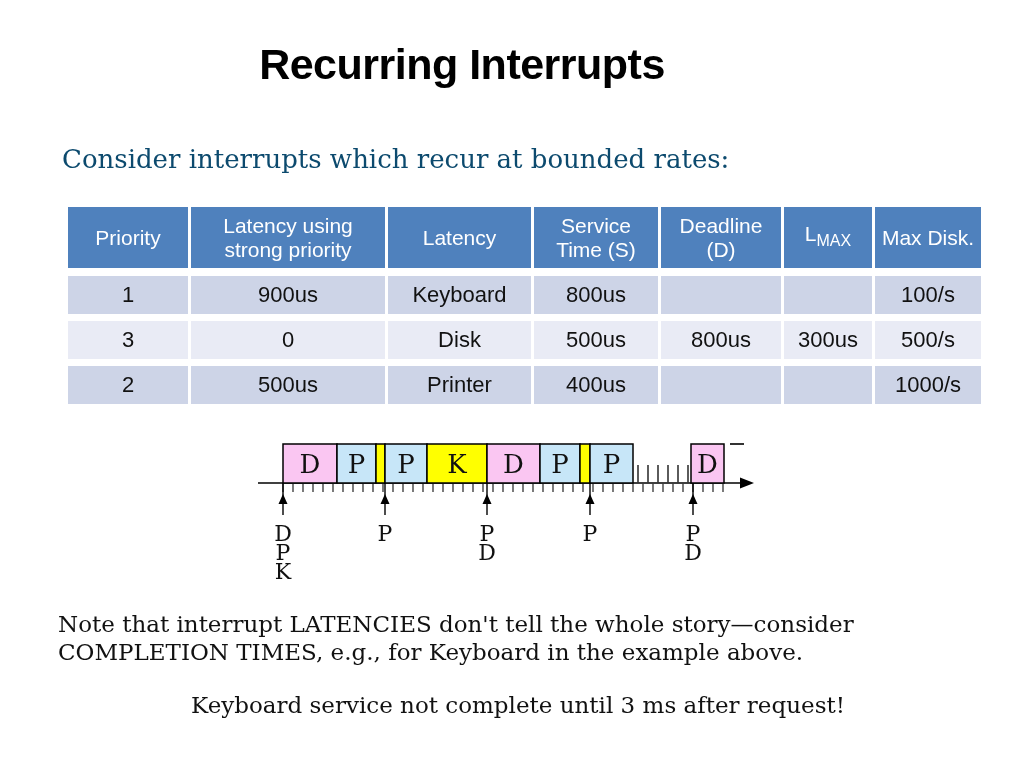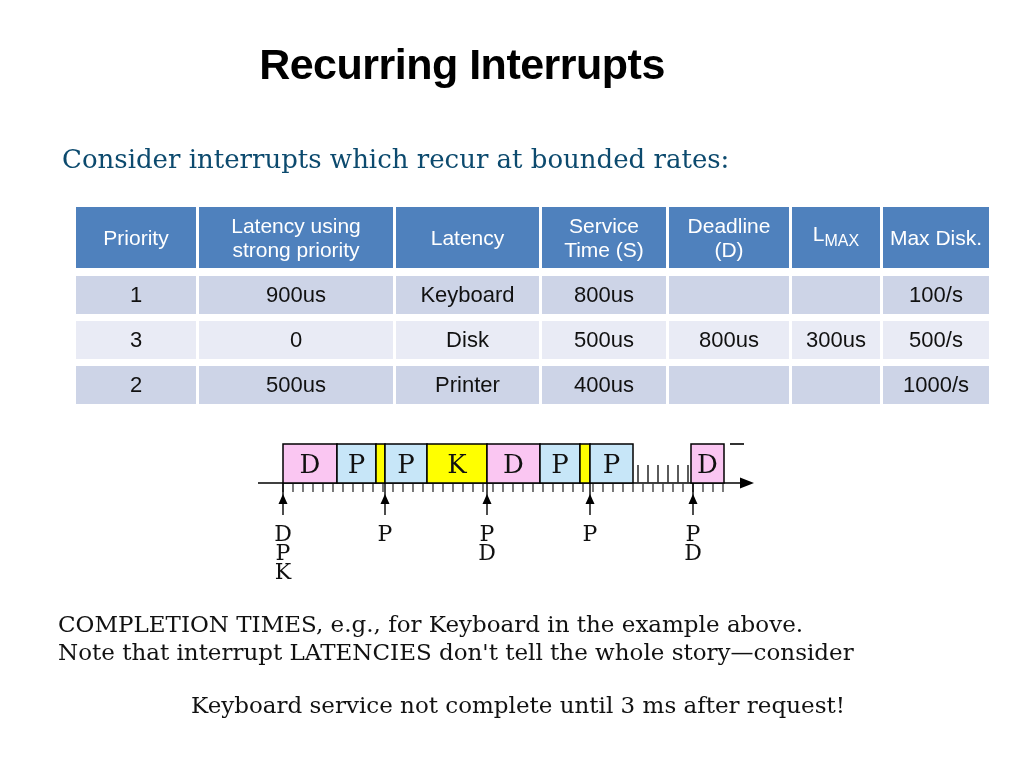--- a/index.html
+++ b/index.html
@@ -10,21 +10,21 @@
   .slide-title {
     position:absolute; top:40px; left:0; width:924px; text-align:center;
     font-size:43px; font-weight:bold; color:#000;
     font-family:"Liberation Sans", sans-serif; letter-spacing:-0.5px;
   }
   .intro-line {
     position:absolute; left:62px; top:144px;
     font-family:"DejaVu Serif", serif; font-size:26px; color:#0c4a6e;
   }
   table.interrupt-table {
-    position:absolute; left:59px; top:207px; width:913px;
+    position:absolute; left:51px; top:207px; width:913px;
     border-collapse:separate; border-spacing:0; table-layout:fixed;padding-left:17px;
   }
   table.interrupt-table th {
     background:var(--header-bg,#4F81BD); color:var(--header-text,#fff);
     font-weight:normal; font-size:21px; line-height:24px;
     height:69px; box-sizing:border-box;
     border-bottom:8px solid #fff; border-right:3px solid #fff;
     vertical-align:middle; text-align:center; padding:0 4px;
   }
   table.interrupt-table td {
@@ -200,17 +200,17 @@
       <polygon points="340,64 335.5,74 344.5,74" fill="#000"></polygon>
       <text x="340" y="111" text-anchor="middle" font-family="DejaVu Serif, serif" font-size="22" fill="#111">P</text>
       <line x1="443" y1="74" x2="443" y2="85" stroke="#000" stroke-width="1.4"></line>
       <polygon points="443,64 438.5,74 447.5,74" fill="#000"></polygon>
       <text x="443" y="111" text-anchor="middle" font-family="DejaVu Serif, serif" font-size="22" fill="#111">P</text>
       <text x="443" y="130" text-anchor="middle" font-family="DejaVu Serif, serif" font-size="22" fill="#111">D</text>
     </svg>
 </div>
 
 <div class="notes-block">
+  <div>Note that interrupt LATENCIES don't tell the whole story—consider</div>
   <div>COMPLETION TIMES, e.g., for Keyboard in the example above.</div>
-  <div>Note that interrupt LATENCIES don't tell the whole story—consider</div>
 </div>
 
 <div class="note-second">Keyboard service not complete until 3 ms after request!</div>
 
 </body></html>

